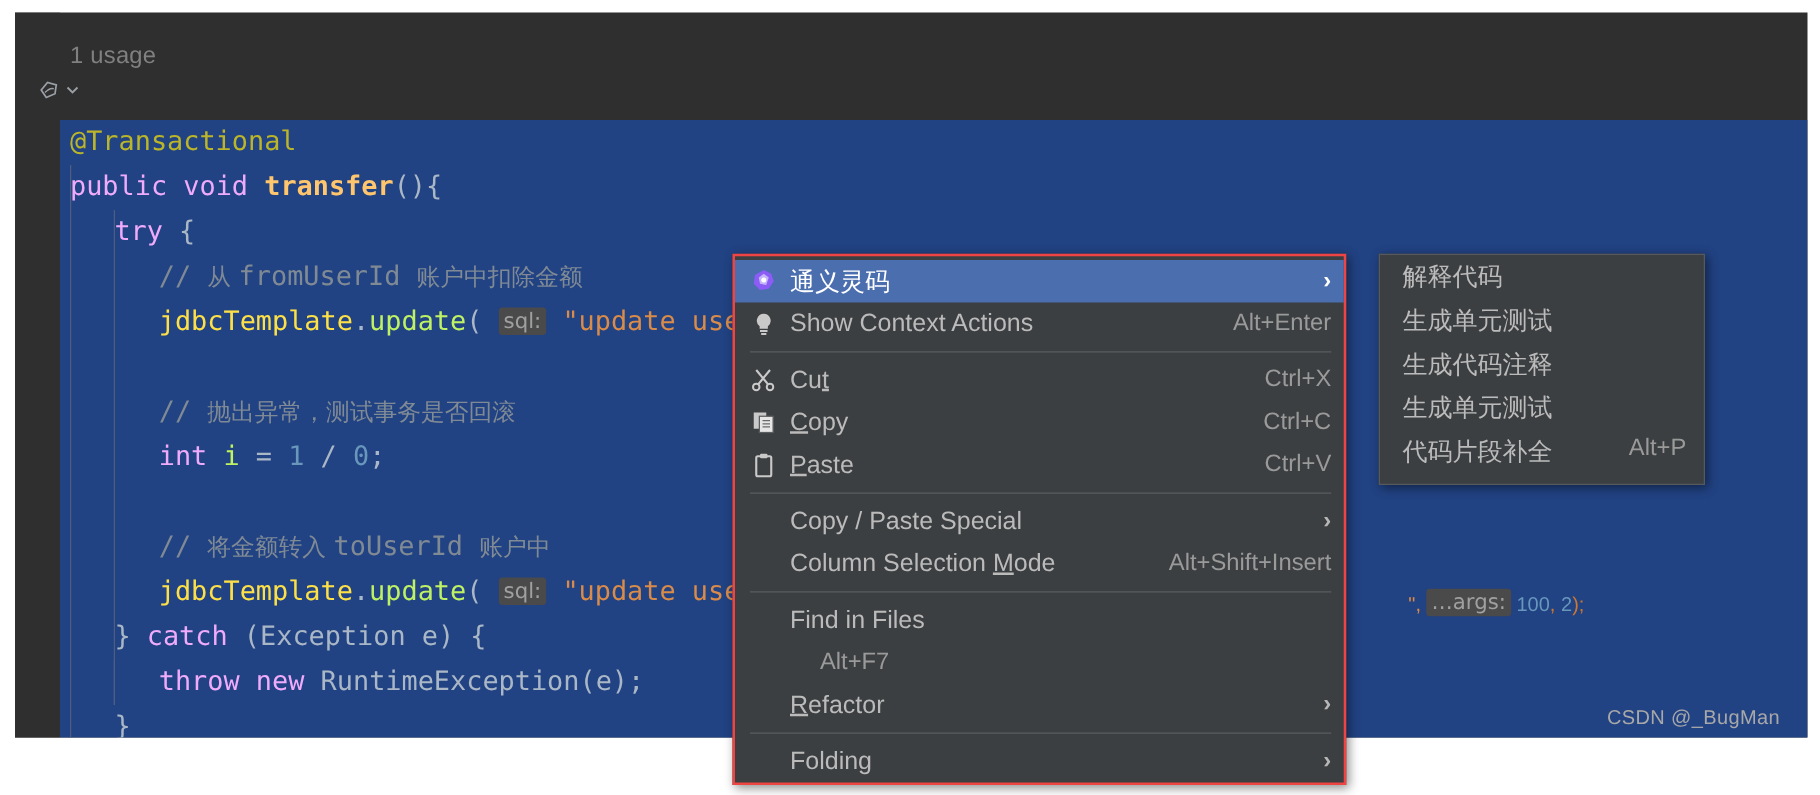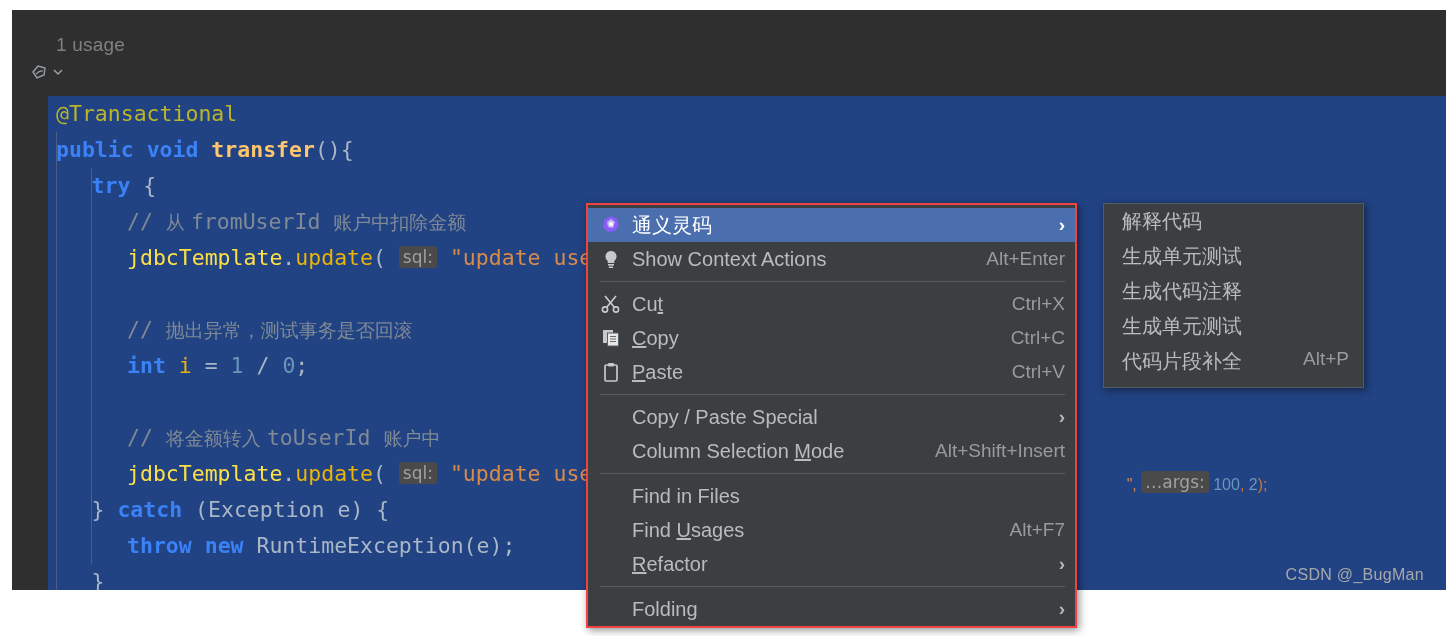--- a/index.html
+++ b/index.html
@@ -72,24 +72,24 @@
     letter-spacing: .2px;
   }
   .gutter-icons {
     position: absolute;
     left: 18px; top: 53px;
     display: flex; align-items: center; gap: 4px;
   }
   .gutter-icons svg { display: block; }
 
   
-  .k   { color: #3b82f6; font-weight: bold; }            
+  .k   { color: #f0abfc; }            
   .ann { color: #bbb529; }            
   .fn  { color: #ffc66d; font-weight: bold; }            
-  .id  { color: #eab308; }            
+  .id  { color: #bef264; }            
   .fld { color: #fde047; }            
   .str { color: #d98b4a; }            
   .num { color: #6897bb; }            
   .cmt { color: #7f8a95; }            
   .pun { color: #a9b7c6; }
   .sem { color: #cc7832; }
   .cn  { font-family: "DejaVu Sans", "Liberation Sans", sans-serif; font-size:19px; }
 
   .paramhint {
     background: #4a4a4a;
@@ -284,21 +284,20 @@
         <span class="lbl">Column Selection <span class="u">M</span>ode</span>
         <span class="acc">Alt+Shift+Insert</span>
       </div>
       <div class="sep"></div>
       <div class="mi">
         <span class="ico empty"></span>
         <span class="lbl">Find in Files</span>
       </div>
       <div class="mi">
         <span class="ico empty"></span>
-        <span class="lbl">Find <span class="u">U</span>sages</span>
         <span class="acc">Alt+F7</span>
       </div>
       <div class="mi">
         <span class="ico empty"></span>
         <span class="lbl"><span class="u">R</span>efactor</span>
         <span class="arrow">›</span>
       </div>
       <div class="sep"></div>
       <div class="mi">
         <span class="ico empty"></span>

